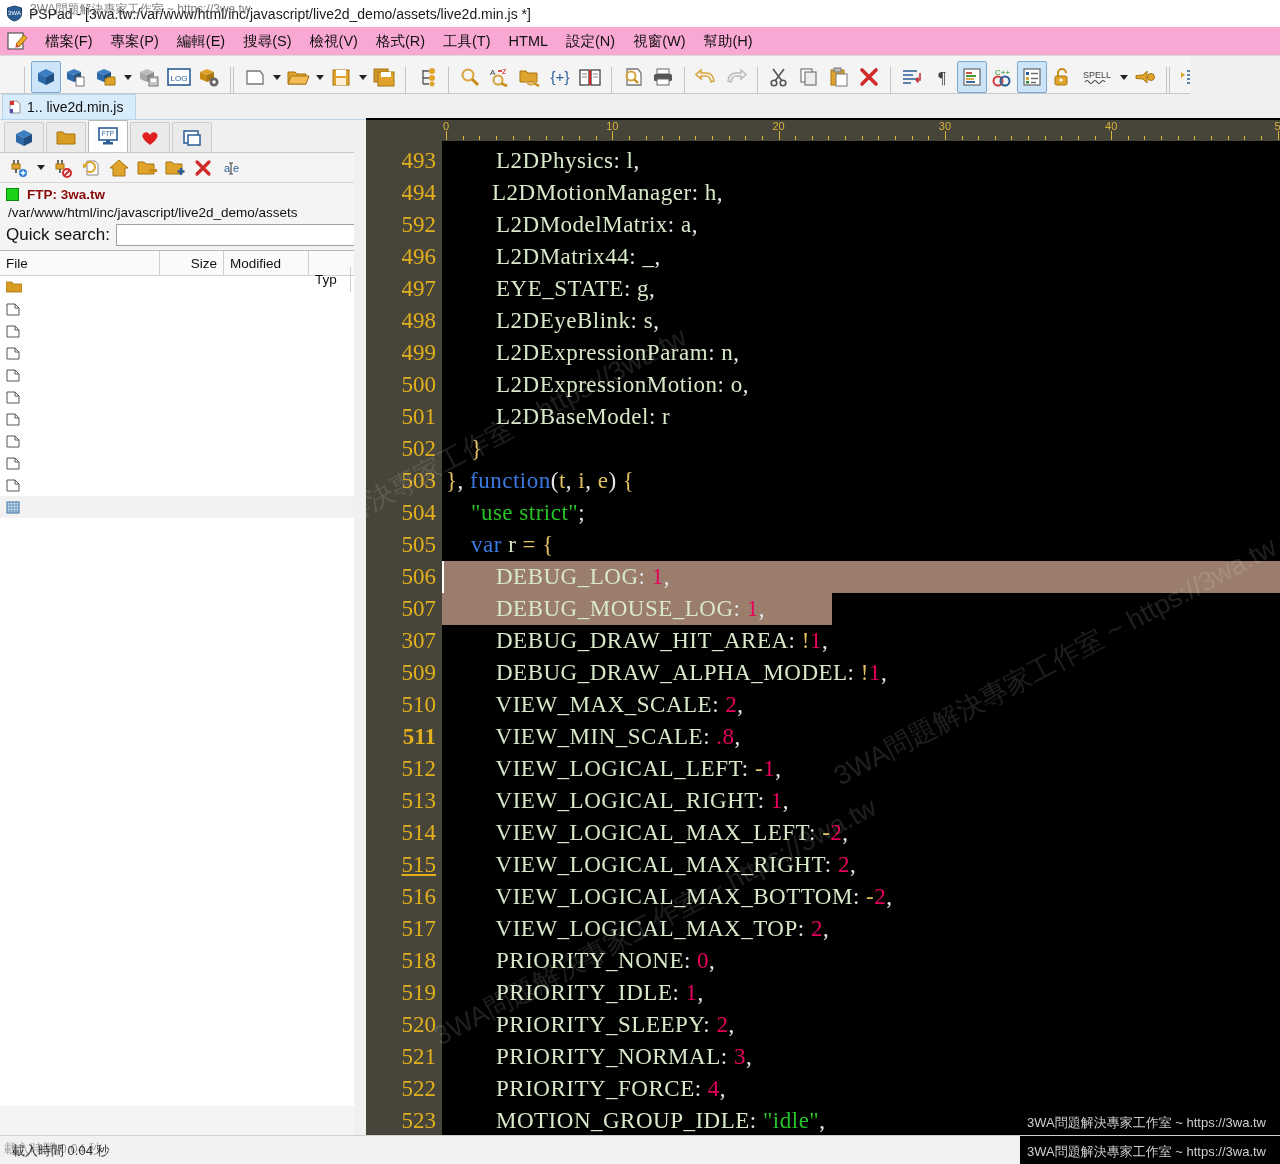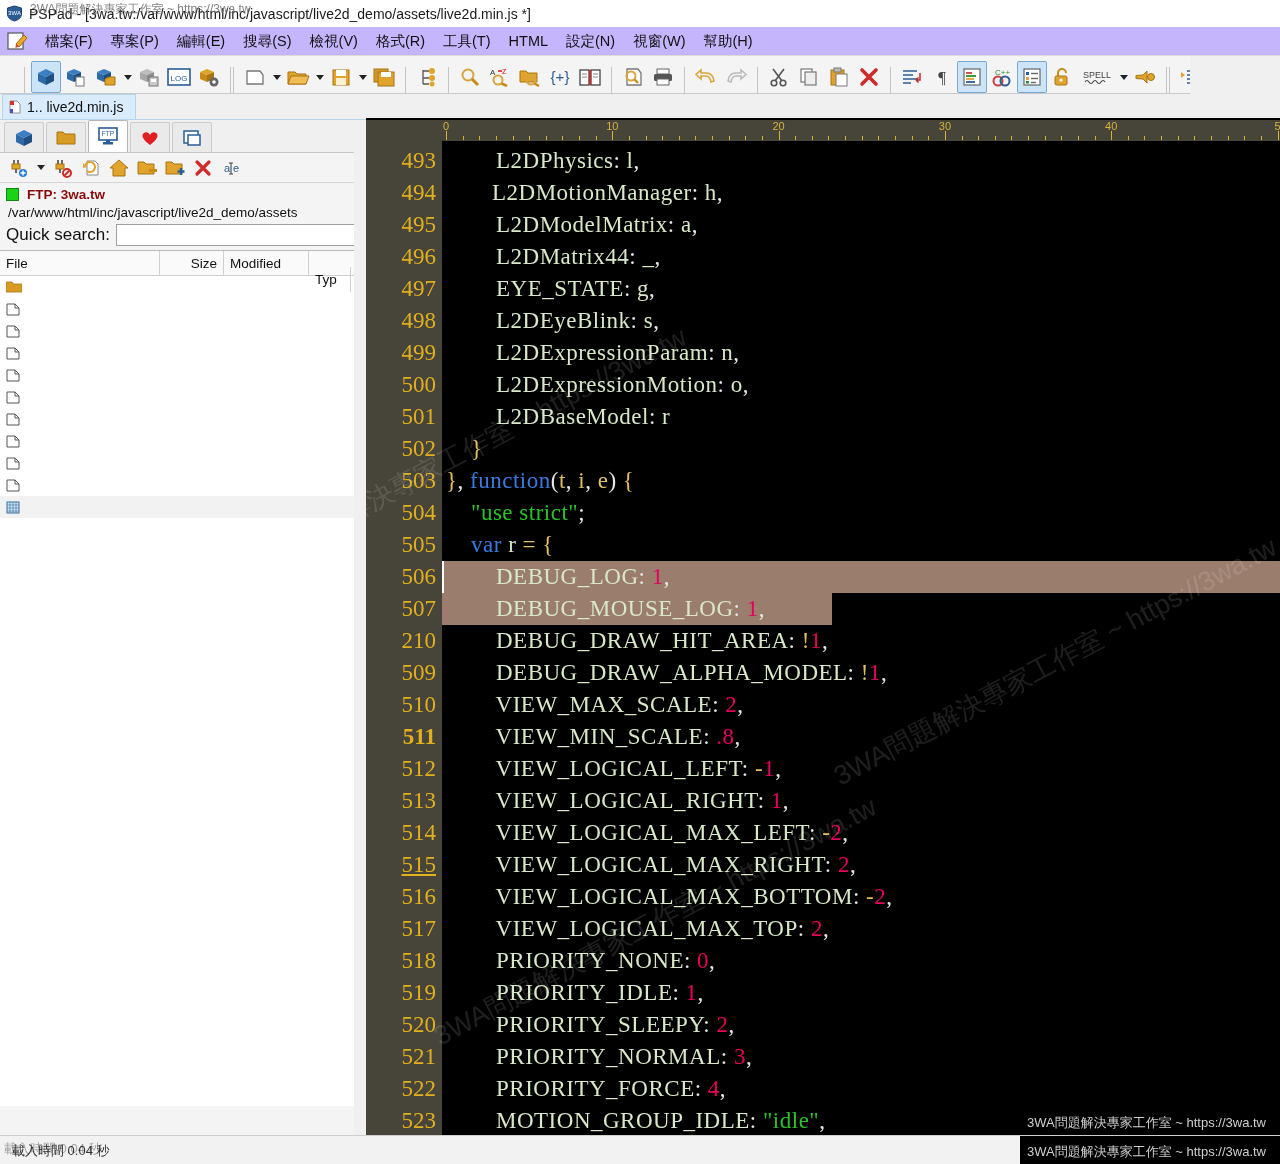--- a/index.html
+++ b/index.html
@@ -23,21 +23,21 @@
     font-size: 14px; color: #1a1a1a; white-space: nowrap;
   }
   .app-shield {
     width: 17px; height: 17px; flex: 0 0 17px; position: relative;
   }
   .app-shield svg { display:block; }
 
   
   #menubar {
     position: absolute; left: 0; top: 27px; width: 1280px; height: 29px;
-    background: #c4b5fd;
+    background: #f9a8d4;
     display: flex; align-items: center; gap: 0px;
     border-bottom: 1px solid #dadada;
     padding-left: 4px;
   }
   #menubar .menu-logo {
     width: 22px; height: 22px; margin: 0 8px 0 2px; flex: 0 0 22px;
   }
   #menubar .menu-item {
     font-size: 14.5px; color: #111; padding: 4px 9px; white-space: nowrap;
     cursor: default;
@@ -878,34 +878,34 @@
       <div class="rlab" style="left: 578.9px;">30</div>
       <div class="rlab" style="left: 745.2px;">40</div>
       <div class="rlab" style="left: 911.5px;">5</div>
     </div>
   <div id="code">
       <div class="sel-band" style="left: 76px; top: 452px; height: 32px; width: 390px; background: rgb(155, 125, 110); z-index: 0;"></div>
       <div class="sel-band" style="left: 76px; top: 420px; height: 32px; width: 838px; background: rgb(155, 125, 110); z-index: 0;"></div>
     <div id="gutter">
         <div class="lnum" style="top: 4px;">493</div>
         <div class="lnum" style="top: 36px;">494</div>
-        <div class="lnum" style="top: 68px;">495</div>
+        <div class="lnum" style="top: 68px;">592</div>
         <div class="lnum" style="top: 100px;">496</div>
         <div class="lnum" style="top: 132px;">497</div>
         <div class="lnum" style="top: 164px;">498</div>
         <div class="lnum" style="top: 196px;">499</div>
         <div class="lnum" style="top: 228px;">500</div>
         <div class="lnum" style="top: 260px;">501</div>
         <div class="lnum" style="top: 292px;">502</div>
         <div class="lnum" style="top: 324px;">503</div>
         <div class="lnum" style="top: 356px;">504</div>
         <div class="lnum" style="top: 388px;">505</div>
         <div class="lnum" style="top: 420px;">506</div>
         <div class="lnum" style="top: 452px;">507</div>
-        <div class="lnum" style="top: 484px;">210</div>
+        <div class="lnum" style="top: 484px;">307</div>
         <div class="lnum" style="top: 516px;">509</div>
         <div class="lnum" style="top: 548px;">510</div>
         <div class="lnum" style="top: 580px; font-weight: bold;">511</div>
         <div class="lnum" style="top: 612px;">512</div>
         <div class="lnum" style="top: 644px;">513</div>
         <div class="lnum" style="top: 676px;">514</div>
         <div class="lnum" style="top: 708px; text-decoration: underline;">515</div>
         <div class="lnum" style="top: 740px;">516</div>
         <div class="lnum" style="top: 772px;">517</div>
         <div class="lnum" style="top: 804px;">518</div>

